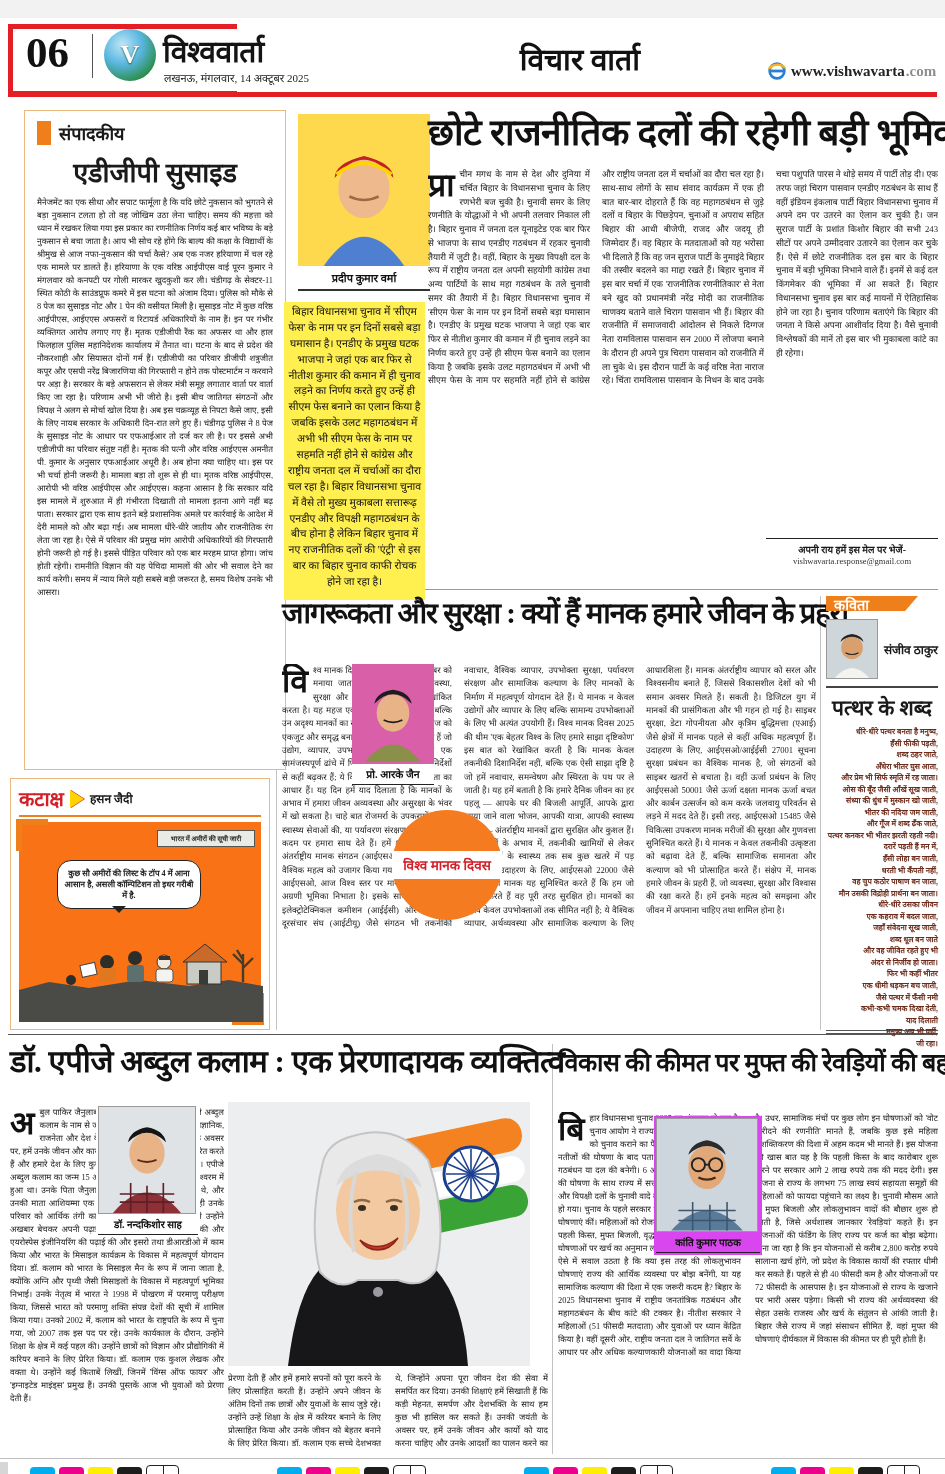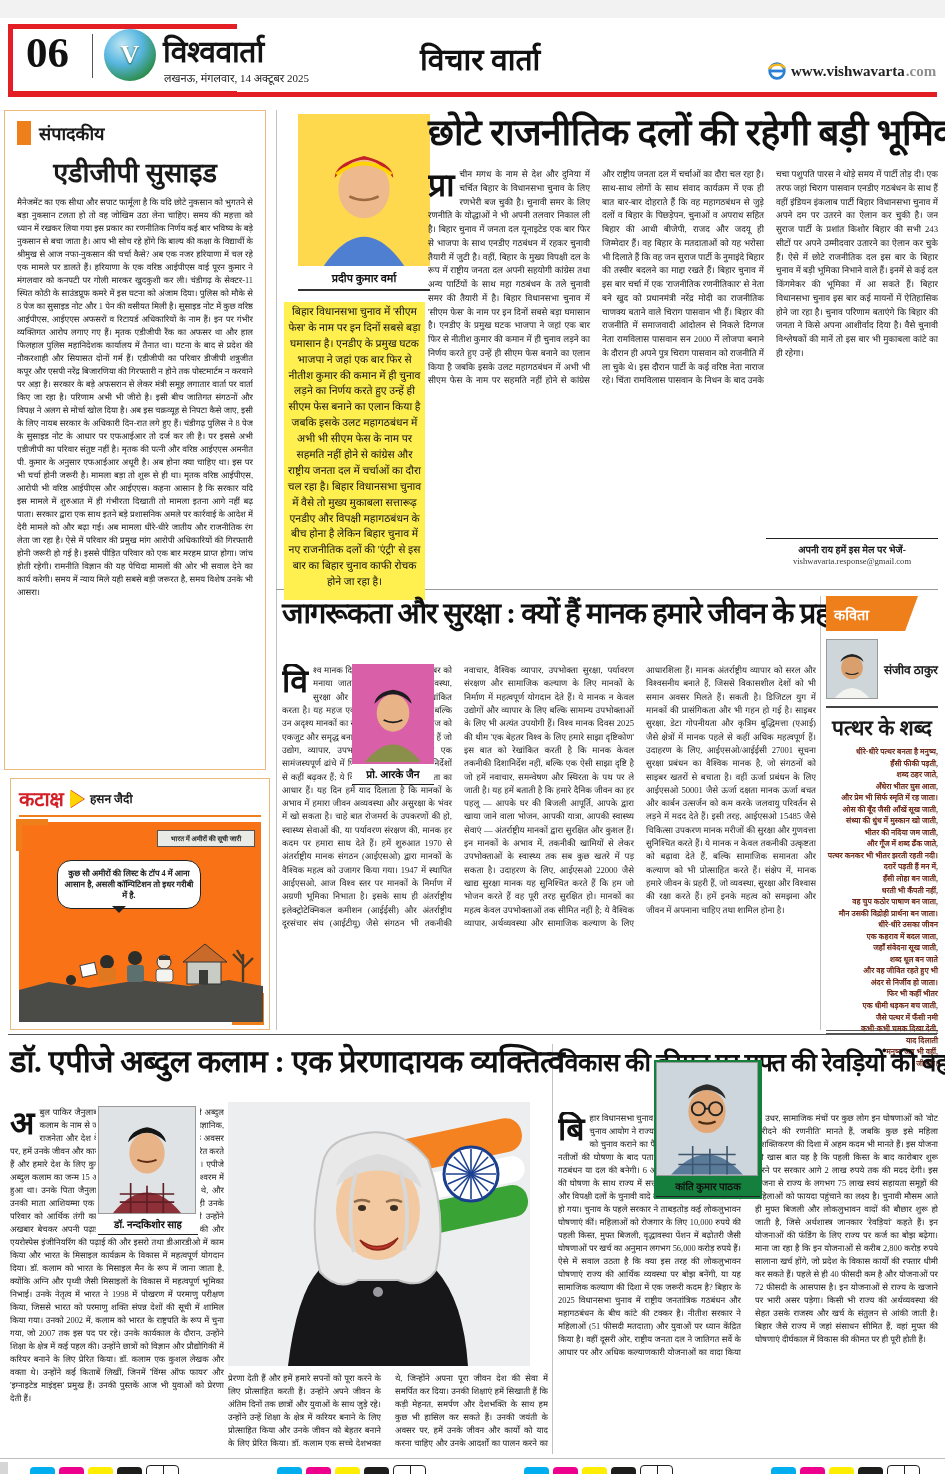--- a/index.html
+++ b/index.html
@@ -37,41 +37,41 @@
 <div class="page">
 
   <div class="abs" style="left:8px;top:6px;width:224px;height:62px;border-left:5px solid #e31e24;border-top:5px solid #e31e24;border-bottom:5px solid #e31e24;"></div>
   <div class="abs" style="left:26px;top:10px;font-size:43px;font-weight:bold;color:#111;">06</div>
   <div class="abs" style="left:92px;top:16px;width:1px;height:44px;background:#555;"></div>
   <div class="abs" style="left:104px;top:11px;width:52px;height:52px;border-radius:50%;background:radial-gradient(circle at 35% 30%, #bfe6f5 0%, #58b6e0 40%, #2e8f52 75%, #1f6e3d 100%);display:flex;align-items:center;justify-content:center;">
     <span style="color:#fff;font-weight:bold;font-size:26px;text-shadow:0 1px 2px #1b5a33;">V</span>
   </div>
   <div class="abs" style="left:163px;top:12px;font-size:30px;font-weight:bold;color:#141414;letter-spacing:-0.5px;">विश्ववार्ता</div>
   <div class="abs" style="left:164px;top:52px;font-size:11px;color:#222;">लखनऊ,    मंगलवार, 14 अक्टूबर 2025</div>
-  <div class="abs" style="left:420px;top:20px;width:220px;text-align:left;font-size:30px;font-weight:bold;color:#111;">विचार वार्ता</div>
+  <div class="abs" style="left:420px;top:20px;width:220px;text-align:right;font-size:30px;font-weight:bold;color:#111;">विचार वार्ता</div>
   <div class="abs" style="left:768px;top:44px;display:flex;align-items:center;gap:5px;">
     <span style="display:inline-block;width:18px;height:18px;position:relative;">
       <svg width="18" height="18" viewBox="0 0 18 18">
           <circle cx="9" cy="9" r="7.4" fill="none" stroke="#2a7fd4" stroke-width="2.6"></circle>
           <rect x="3" y="7.6" width="12" height="2.8" fill="#2a7fd4"></rect>
           <path d="M1 7 A9 7 0 0 1 17 6" fill="none" stroke="#f7b519" stroke-width="2.4"></path>
         </svg>
     </span>
     <span style="font-size:15px;font-weight:bold;color:#222;">www.vishwavarta</span>
       <span style="font-size:15px;font-weight:bold;color:#8f8f8f;margin-left:-4px;">.com</span>
   </div>
   <div class="abs" style="left:8px;top:74px;width:929px;height:5px;background:#e31e24;"></div>
 
   <div class="abs rule-v" style="left:276px;top:92px;height:920px;"></div>
   <div class="abs rule-v" style="left:820px;top:578px;height:434px;"></div>
   <div class="abs rule-h" style="left:276px;top:571px;width:662px;"></div>
   <div class="abs rule-h" style="left:8px;top:1016px;width:929px;background:#555;"></div>
   <div class="abs rule-v" style="left:552px;top:1026px;height:410px;"></div>
 
-  <div class="abs ed-box" style="left:4px;top:92px;width:262px;height:660px;padding:10px 12px;box-sizing:border-box;">
+  <div class="abs ed-box" style="left:24px;top:92px;width:262px;height:660px;padding:10px 12px;box-sizing:border-box;">
     <div style="display:flex;align-items:center;gap:8px;">
       <span class="orange" style="width:14px;height:24px;display:inline-block;"></span>
       <span style="font-size:18px;font-weight:bold;">संपादकीय</span>
     </div>
     <div style="text-align:center;font-size:27px;font-weight:bold;margin:8px 0 6px 0;">एडीजीपी सुसाइड</div>
     <div class="body-txt" style="height:560px;">मैनेजमेंट का एक सीधा और सपाट फार्मूला है कि यदि छोटे नुकसान को भुगतने से बड़ा नुकसान टलता हो तो वह जोखिम उठा लेना चाहिए। समय की महत्ता को ध्यान में रखकर लिया गया इस प्रकार का रणनीतिक निर्णय कई बार भविष्य के बड़े नुकसान से बचा जाता है। आप भी सोच रहे होंगे कि बाल्य की कक्षा के विद्यार्थी के श्रीमुख से आज नफा-नुकसान की चर्चा कैसे? अब एक नजर हरियाणा में चल रहे एक मामले पर डालते हैं। हरियाणा के एक वरिष्ठ आईपीएस वाई पूरन कुमार ने मंगलवार को कनपटी पर गोली मारकर खुदकुशी कर ली। चंडीगढ़ के सेक्टर-11 स्थित कोठी के साउंडप्रूफ कमरे में इस घटना को अंजाम दिया। पुलिस को मौके से 8 पेज का सुसाइड नोट और 1 पेन की वसीयत मिली है। सुसाइड नोट में कुछ वरिष्ठ आईपीएस, आईएएस अफसरों व रिटायर्ड अधिकारियों के नाम हैं। इन पर गंभीर व्यक्तिगत आरोप लगाए गए हैं। मृतक एडीजीपी रैंक का अफसर था और हाल फिलहाल पुलिस महानिदेशक कार्यालय में तैनात था। घटना के बाद से प्रदेश की नौकरशाही और सियासत दोनों गर्म हैं। एडीजीपी का परिवार डीजीपी शत्रुजीत कपूर और एसपी नरेंद्र बिजारणिया की गिरफ्तारी न होने तक पोस्टमार्टम न करवाने पर अड़ा है। सरकार के बड़े अफसरान से लेकर मंत्री समूह लगातार वार्ता पर वार्ता किए जा रहा है। परिणाम अभी भी जीरो है। इसी बीच जातिगत संगठनों और विपक्ष ने अलग से मोर्चा खोल दिया है। अब इस चक्रव्यूह से निपटा कैसे जाए, इसी के लिए नायब सरकार के अधिकारी दिन-रात लगे हुए हैं। चंडीगढ़ पुलिस ने 8 पेज के सुसाइड नोट के आधार पर एफआईआर तो दर्ज कर ली है। पर इससे अभी एडीजीपी का परिवार संतुष्ट नहीं है। मृतक की पत्नी और वरिष्ठ आईएएस अमनीत पी. कुमार के अनुसार एफआईआर अधूरी है। अब होना क्या चाहिए था। इस पर भी चर्चा होनी जरूरी है। मामला बड़ा तो शुरू से ही था। मृतक वरिष्ठ आईपीएस, आरोपी भी वरिष्ठ आईपीएस और आईएएस। कहना आसान है कि सरकार यदि इस मामले में शुरुआत में ही गंभीरता दिखाती तो मामला इतना आगे नहीं बढ़ पाता। सरकार द्वारा एक साथ इतने बड़े प्रशासनिक अमले पर कार्रवाई के आदेश में देरी मामले को और बढ़ा गई। अब मामला धीरे-धीरे जातीय और राजनीतिक रंग लेता जा रहा है। ऐसे में परिवार की प्रमुख मांग आरोपी अधिकारियों की गिरफ्तारी होनी जरूरी हो गई है। इससे पीड़ित परिवार को एक बार मरहम प्राप्त होगा। जांच होती रहेगी। रामनीति विज्ञान की यह पेचिदा मामलों की ओर भी सवाल देने का कार्य करेगी। समय में न्याय मिले यही सबसे बड़ी जरूरत है, समय विशेष उनके भी आसरा।</div>
   </div>
 
   <div class="abs" style="left:10px;top:760px;width:260px;height:252px;border:1px solid #e9b97e;box-sizing:border-box;padding:6px 8px;">
     <div style="display:flex;align-items:center;gap:6px;">
@@ -136,23 +136,26 @@
     <div class="person-box" style="width:82px;height:100px;background:#d95fa8;">
       <svg width="70" height="88" viewBox="0 0 60 72">
         <path d="M6 72 Q30 42 54 72 Z" fill="#8a8f4a"></path>
         <ellipse cx="30" cy="30" rx="14" ry="16" fill="#e8b387"></ellipse>
         <path d="M14 22 Q30 6 46 22 Q44 12 30 10 Q16 12 14 22 Z" fill="#1d1d1d"></path>
         <path d="M22 36 Q30 40 38 36" stroke="#1d1d1d" stroke-width="1.6" fill="none"></path>
       </svg>
     </div>
     <div class="caption" style="font-size:10.5px;margin-top:3px;border-bottom:1.4px solid #222;padding-bottom:3px;">प्रो. आरके जैन</div>
   </div>
+  <div class="abs" style="left:392px;top:792px;width:110px;height:110px;border-radius:50%;background:#f47b20;display:flex;align-items:center;justify-content:center;">
+    <div style="background:#fff;width:112px;text-align:center;padding:5px 0;font-size:13.5px;font-weight:bold;color:#d31f26;">विश्व मानक दिवस</div>
+  </div>
 
   <div class="abs" style="left:826px;top:578px;width:112px;height:434px;border-bottom:4px double #555;">
-    <div class="orange" style="width:84px;height:35px;display:flex;align-items:center;padding-left:8px;clip-path:polygon(0 0,100% 0,86% 100%,0 100%);">
+    <div class="orange" style="width:84px;height:15px;display:flex;align-items:center;padding-left:8px;clip-path:polygon(0 0,100% 0,86% 100%,0 100%);">
       <span style="color:#fff;font-weight:bold;font-size:14.5px;">कविता</span>
     </div>
     <div style="display:flex;align-items:center;gap:6px;margin-top:8px;">
       <div class="person-box" style="width:50px;height:58px;background:#cfd6da;border:1px solid #999;">
         <svg width="44" height="52" viewBox="0 0 60 72">
           <path d="M6 72 Q30 44 54 72 Z" fill="#f3f3ef"></path>
           <ellipse cx="30" cy="30" rx="15" ry="16" fill="#d9a06e"></ellipse>
           <path d="M14 22 Q30 8 46 22 Q44 13 30 11 Q16 13 14 22 Z" fill="#222"></path>
           <path d="M21 37 Q30 42 39 37" stroke="#222" stroke-width="1.6" fill="none"></path>
         </svg>
@@ -237,21 +240,21 @@
     </svg>
   </div>
   <div class="abs" style="left:228px;top:1354px;width:320px;height:80px;">
     <div class="body-txt cols2" style="height:80px;">प्रेरणा देती हैं और हमें हमारे सपनों को पूरा करने के लिए प्रोत्साहित करती हैं। उन्होंने अपने जीवन के अंतिम दिनों तक छात्रों और युवाओं के साथ जुड़े रहे। उन्होंने उन्हें शिक्षा के क्षेत्र में करियर बनाने के लिए प्रोत्साहित किया और उनके जीवन को बेहतर बनाने के लिए प्रेरित किया। डॉ. कलाम एक सच्चे देशभक्त थे, जिन्होंने अपना पूरा जीवन देश की सेवा में समर्पित कर दिया। उनकी शिक्षाएं हमें सिखाती हैं कि कड़ी मेहनत, समर्पण और देशभक्ति के साथ हम कुछ भी हासिल कर सकते हैं। उनकी जयंती के अवसर पर, हमें उनके जीवन और कार्यों को याद करना चाहिए और उनके आदर्शों का पालन करने का प्रयास करना चाहिए। आशा, हम उनके सपनों को पूरा करके ही उन्हें सच्ची श्रद्धांजलि दे सकते हैं।</div>
   </div>
 
   <div class="abs hl" style="left:558px;top:1032px;width:382px;font-size:25px;">विकास की कीमत पर मुफ्त की रेवड़ियों की बहार</div>
   <div class="abs" style="left:558px;top:1094px;width:380px;height:340px;">
     <div class="body-txt cols2" style="height:340px;"><span class="dropcap">बि</span><span>हार विधानसभा चुनाव 2025 का शंखनाद हो गया है। चुनाव आयोग ने राज्य में दो चरणों 6 और 11 नवंबर को चुनाव कराने का फैसला किया है। 14 नवंबर को नतीजों की घोषणा के बाद पता चलेगा कि नई सरकार किस गठबंधन या दल की बनेगी। 6 अक्टूबर को चुनाव की तारीखों की घोषणा के साथ राज्य में सत्तारूढ़ गठबंधन रेवड़ियां बांटने और विपक्षी दलों के चुनावी वादे करने-कराने का सिलसिला बंद हो गया। चुनाव के पहले सरकार ने ताबड़तोड़ कई लोकलुभावन घोषणाएं कीं। महिलाओं को रोजगार के लिए 10,000 रुपये की पहली किस्त, मुफ्त बिजली, वृद्धावस्था पेंशन में बढ़ोतरी जैसी घोषणाओं पर खर्च का अनुमान लगभग 56,000 करोड़ रुपये हैं। ऐसे में सवाल उठता है कि क्या इस तरह की लोकलुभावन घोषणाएं राज्य की आर्थिक व्यवस्था पर बोझ बनेंगी, या यह सामाजिक कल्याण की दिशा में एक जरूरी कदम है? बिहार के 2025 विधानसभा चुनाव में राष्ट्रीय जनतांत्रिक गठबंधन और महागठबंधन के बीच कांटे की टक्कर है। नीतीश सरकार ने महिलाओं (51 फीसदी मतदाता) और युवाओं पर ध्यान केंद्रित किया है। वहीं दूसरी ओर, राष्ट्रीय जनता दल ने जातिगत सर्वे के आधार पर और अधिक कल्याणकारी योजनाओं का वादा किया है। उधर, सामाजिक मंचों पर कुछ लोग इन घोषणाओं को 'वोट खरीदने की रणनीति' मानते हैं, जबकि कुछ इसे महिला सशक्तिकरण की दिशा में अहम कदम भी मानते हैं। इस योजना की खास बात यह है कि पहली किस्त के बाद कारोबार शुरू करने पर सरकार आगे 2 लाख रुपये तक की मदद देगी। इस योजना से राज्य के लगभग 75 लाख स्वयं सहायता समूहों की महिलाओं को फायदा पहुंचाने का लक्ष्य है। चुनावी मौसम आते ही मुफ्त बिजली और लोकलुभावन वादों की बौछार शुरू हो जाती है, जिसे अर्थशास्त्र जानकार 'रेवड़ियां' कहते हैं। इन योजनाओं की फंडिंग के लिए राज्य पर कर्ज का बोझ बढ़ेगा। माना जा रहा है कि इन योजनाओं से करीब 2,800 करोड़ रुपये सालाना खर्च होंगे, जो प्रदेश के विकास कार्यों की रफ्तार धीमी कर सकते हैं। पहले से ही 40 फीसदी कम है और योजनाओं पर 72 फीसदी के आसपास है। इन योजनाओं से राज्य के खजाने पर भारी असर पड़ेगा। किसी भी राज्य की अर्थव्यवस्था की सेहत उसके राजस्व और खर्च के संतुलन से आंकी जाती है। बिहार जैसे राज्य में जहां संसाधन सीमित हैं, वहां मुफ्त की घोषणाएं दीर्घकाल में विकास की कीमत पर ही पूरी होती हैं।</span></div>
   </div>
-  <div class="abs" style="left:654px;top:1042px;width:104px;background:#15803d;padding:2px;">
+  <div class="abs" style="left:654px;top:1098px;width:104px;background:#d946ef;padding:2px;">
     <div class="person-box" style="width:100px;height:112px;background:#cdd6dc;border:1px solid #999;">
       <svg width="86" height="104" viewBox="0 0 60 72">
         <path d="M5 72 Q30 44 55 72 Z" fill="#5a7a9a"></path>
         <path d="M10 58 L50 58 M10 65 L50 65 M20 52 L20 72 M32 54 L32 72 M44 52 L44 72" stroke="#3d566e" stroke-width="1.1"></path>
         <ellipse cx="30" cy="28" rx="13" ry="15" fill="#e3a878"></ellipse>
         <path d="M17 19 Q30 7 43 19 Q41 11 30 9 Q19 11 17 19 Z" fill="#2b2b2b"></path>
         <circle cx="24" cy="26" r="4.6" fill="none" stroke="#222" stroke-width="1.3"></circle>
         <circle cx="36" cy="26" r="4.6" fill="none" stroke="#222" stroke-width="1.3"></circle>
         <line x1="28.6" y1="26" x2="31.4" y2="26" stroke="#222" stroke-width="1.3"></line>
         <path d="M24 35 Q30 38 36 35" stroke="#4a2a10" stroke-width="1.6" fill="none"></path>

